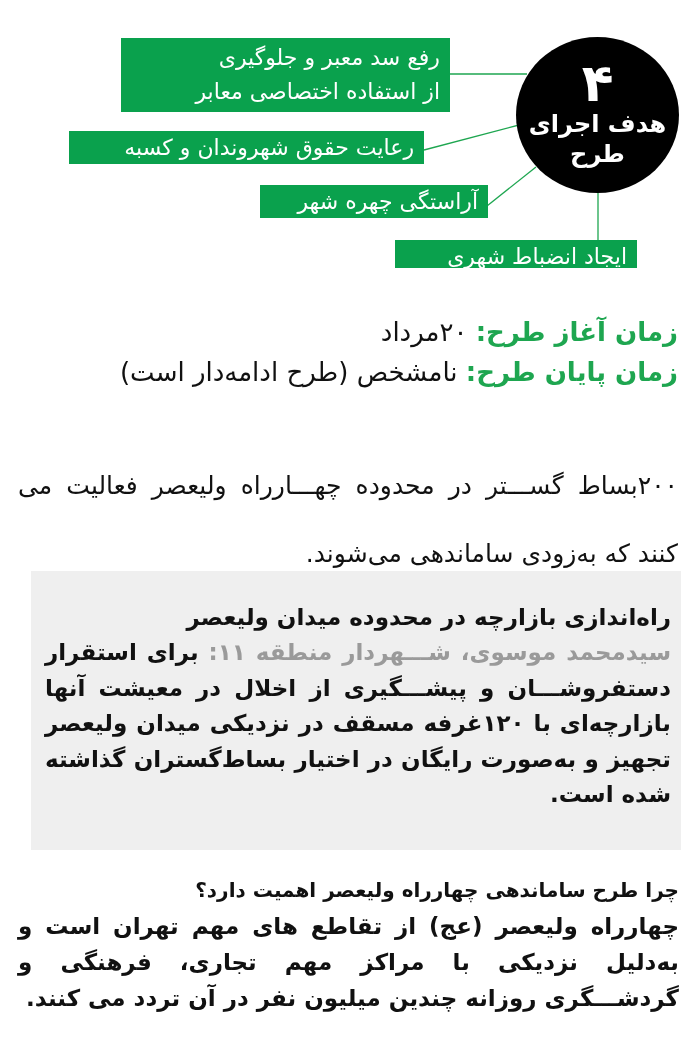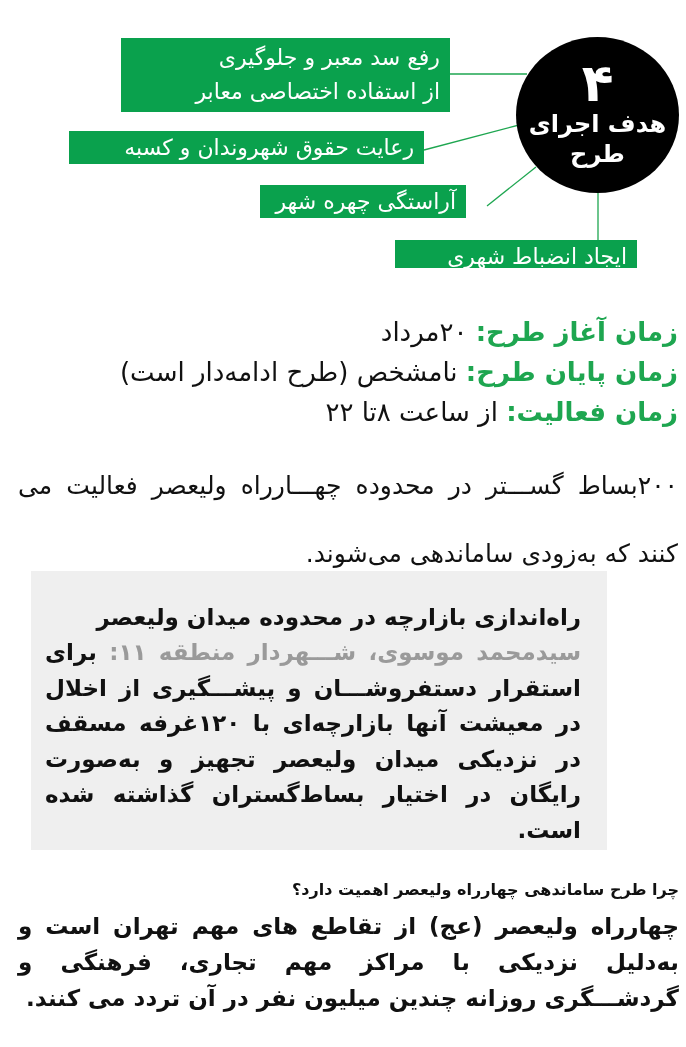--- a/index.html
+++ b/index.html
@@ -10,51 +10,51 @@
   .infographic { position: absolute; left: 0; top: 0; width: 686px; height: 290px; }
   .connectors { position: absolute; left: 0; top: 0; width: 686px; height: 290px; }
   .goal-box {
     position: absolute; background: #0aa14d; color: #fff;
     direction: rtl; 
     font-family: "DejaVu Sans", sans-serif; font-size: 22px; line-height: 33px;
     padding: 0 10px 0 8px; white-space: nowrap; overflow: hidden;
   }
   .goal-1 { left: 121px; top: 38px; width: 329px; height: 74px; padding-top: 3px; line-height: 34px; }
   .goal-2 { left: 69px;  top: 131px; width: 355px; height: 33px; }
-  .goal-3 { left: 260px; top: 185px; width: 206px; height: 33px; }
+  .goal-3 { left: 260px; top: 185px; width: 228px; height: 33px; }
   .goal-4 { left: 395px; top: 240px; width: 242px; height: 28px; }
 
   .badge {
     position: absolute; left: 516px; top: 37px; width: 163px; height: 156px;
     background: #000; border-radius: 50%; color: #fff;
     display: flex; flex-direction: column; align-items: center; justify-content: center;
     direction: rtl; font-family: "DejaVu Sans", sans-serif; font-weight: bold;
   }
   .badge-num { font-size: 52px; line-height: 52px; margin-top: -4px; }
   .badge-line { font-size: 24px; line-height: 30px; }
 
   
   .schedule { position: absolute; right: 8px; top: 312px; width: 660px; direction: rtl; text-align: right; }
   .schedule-row { font-size: 26px; line-height: 40px; white-space: nowrap; }
   .schedule-label { color: #1ea650; font-weight: bold; }
   .schedule-value { color: #111; }
   .intro { position: absolute; right: 8px; top: 452px; width: 660px; direction: rtl; text-align: justify; text-align-last: right; font-size: 25px; line-height: 68px; color: #111; }
 
   
   .callout {
-    position: absolute; left: 31px; top: 571px; width: 576px; height: 279px;
-    background: #efefef; direction: rtl; padding: 28px 26px 0 14px;
+    position: absolute; left: 31px; top: 571px; width: 650px; height: 279px;
+    background: #efefef; direction: rtl; padding: 28px 10px 0 14px;
   }
   .callout-title { font-size: 23px; font-weight: bold; line-height: 36px; color: #111; text-align: right; }
   .callout-body { font-size: 23px; font-weight: bold; line-height: 35.5px; color: #111; text-align: justify; text-align-last: right; }
   .callout-source { color: #9a9a9a; }
 
   
   .why { position: absolute; left: 18px; top: 872px; width: 661px; direction: rtl; }
-  .why-title { font-size: 16px; font-weight: bold; line-height: 36px; color: #111; text-align: right; }
+  .why-title { font-size: 20px; font-weight: bold; line-height: 36px; color: #111; text-align: right; }
   .why-body { font-size: 23px; font-weight: bold; line-height: 36px; color: #111; text-align: justify; text-align-last: right; }
 </style>
 </head>
 <body>
 
 <section class="infographic">
   <svg class="connectors" viewBox="0 0 686 290" width="686" height="290">
     <line x1="449" y1="74" x2="527" y2="74" stroke="#1ea650" stroke-width="1.3"></line>
     <line x1="424" y1="150" x2="519" y2="125" stroke="#1ea650" stroke-width="1.3"></line>
     <line x1="487" y1="206" x2="536" y2="167" stroke="#1ea650" stroke-width="1.3"></line>
@@ -82,23 +82,20 @@
   </div>
 </section>
 
 <section class="schedule">
   <div class="schedule-row">
     <span class="schedule-label">زمان آغاز طرح:</span><span class="schedule-value"> ۲۰مرداد</span>
   </div>
   <div class="schedule-row">
     <span class="schedule-label">زمان پایان طرح:</span><span class="schedule-value"> نامشخص (طرح ادامه‌دار است)</span>
   </div>
-  <div class="schedule-row">
-    <span class="schedule-label">زمان فعالیت:</span><span class="schedule-value"> از ساعت ۸تا ۲۲</span>
-  </div>
 </section>
 
 <p class="intro">۲۰۰بساط گســـتر در محدوده چهـــارراه ولیعصر فعالیت می کنند که به‌زودی ساماندهی می‌شوند.</p>
 
 <section class="callout">
   <h2 class="callout-title">راه‌اندازی بازارچه در محدوده میدان ولیعصر</h2>
   <p class="callout-body">
     <span class="callout-source">سیدمحمد موسوی، شـــهردار منطقه ۱۱: </span><span>برای استقرار دستفروشـــان و پیشـــگیری از اخلال در معیشت آنها بازارچه‌ای با ۱۲۰غرفه مسقف در نزدیکی میدان ولیعصر تجهیز و به‌صورت رایگان در اختیار بساط‌گستران گذاشته شده است.</span>
   </p>
 </section>

